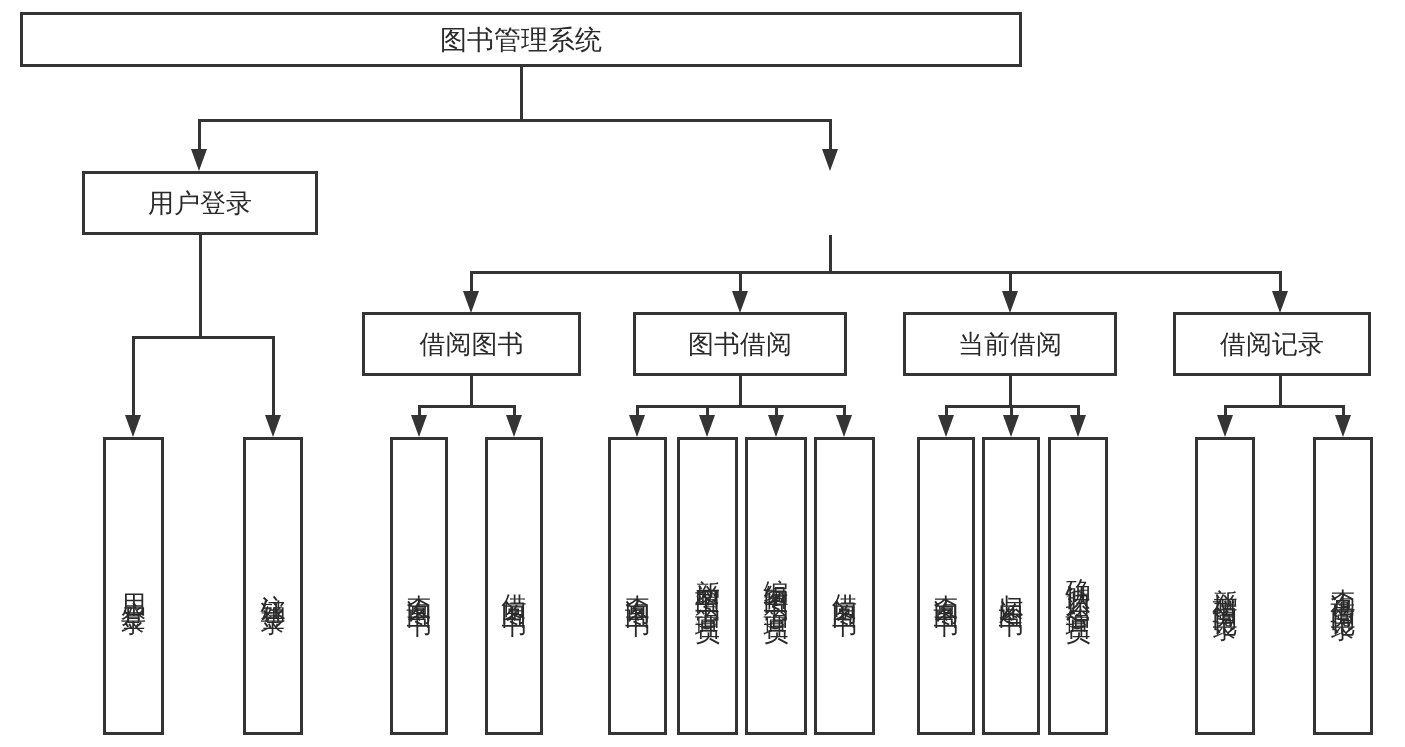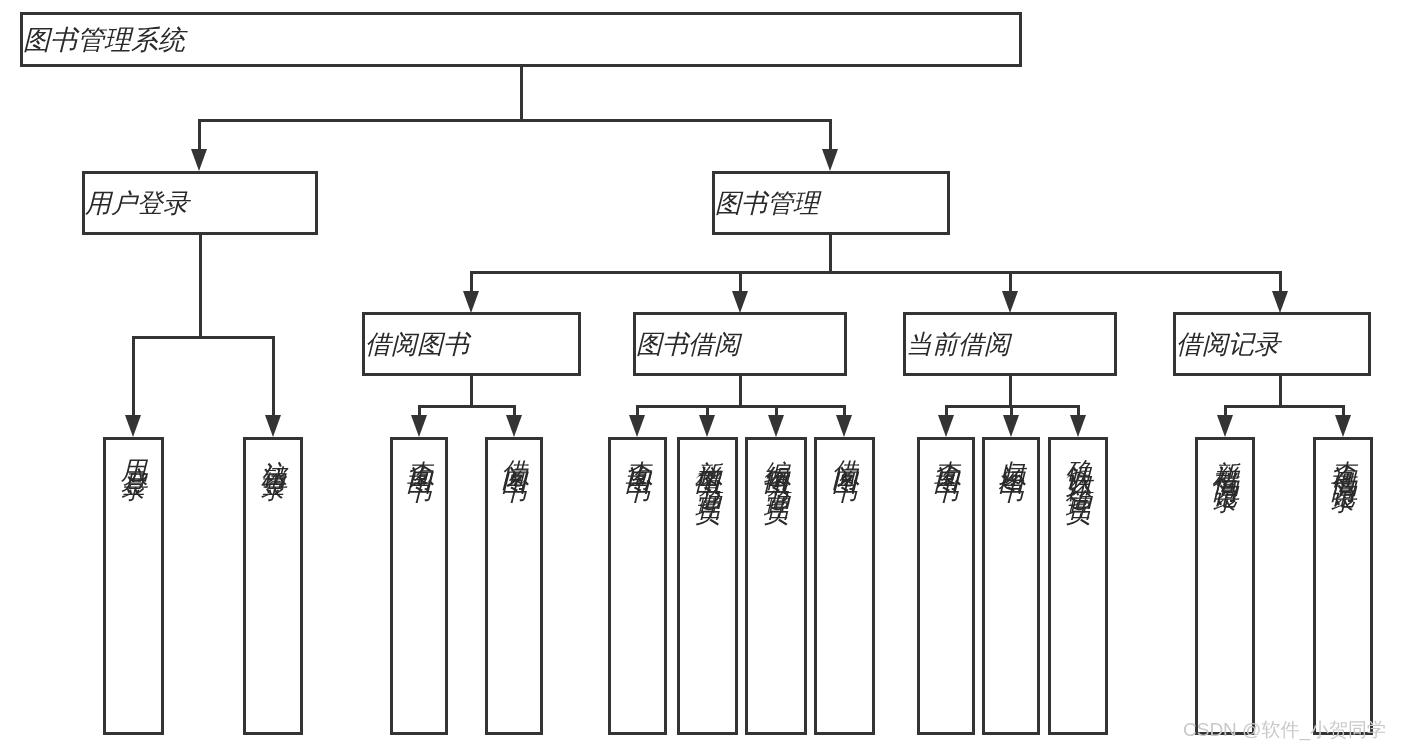--- a/index.html
+++ b/index.html
@@ -17,23 +17,22 @@
     color:var(--text);
     overflow:hidden;
   }
   .node{
     position:absolute;
     box-sizing:border-box;
     border:3px solid var(--line);
     background:#fff;
     display:flex;
     align-items:center;
-    justify-content:flex-start;
+    justify-content:center;
     text-align:center;
-    font-style:italic;
   }
   .node.h1{font-size:27px;}
   .node.h2{font-size:26px;}
   .node.v{
     writing-mode:vertical-rl;
     text-orientation:mixed;
     font-size:25px;
     letter-spacing:6px;
     line-height:1;
   }
@@ -65,23 +64,20 @@
 
   <div class="vline" style="left:520px;top:67px;height:53px"></div>
   <div class="hline" style="left:198px;top:119px;width:634px"></div>
   <div class="vline" style="left:198px;top:119px;height:33px"></div>
   <div class="ah" style="left:191px;top:149px"></div>
   <div class="vline" style="left:829px;top:119px;height:33px"></div>
   <div class="ah" style="left:822px;top:149px"></div>
 
   <div class="node h2" style="left:82px;top:171px;width:236px;height:64px">
     <span>用户登录</span>
-  </div>
-  <div class="node h2" style="left:712px;top:171px;width:238px;height:64px">
-    <span>图书管理</span>
   </div>
 
   <div class="vline" style="left:199px;top:235px;height:102px"></div>
   <div class="hline" style="left:132px;top:336px;width:143px"></div>
   <div class="vline" style="left:132px;top:336px;height:80px"></div>
   <div class="ah" style="left:125px;top:415px"></div>
   <div class="vline" style="left:272px;top:336px;height:80px"></div>
   <div class="ah" style="left:265px;top:415px"></div>
 
   <div class="vline" style="left:829px;top:235px;height:39px"></div>
@@ -179,15 +175,14 @@
     <span>确认归还（管理员）</span>
   </div>
 
   <div class="node v" style="left:1195px;top:437px;width:60px;height:298px">
     <span>新增借阅记录</span>
   </div>
   <div class="node v" style="left:1313px;top:437px;width:60px;height:298px">
     <span>查询借阅记录</span>
   </div>
 
-  <div class="watermark">CSDN @软件_小贺同学</div>
 
 </div>
 
 </body></html>

